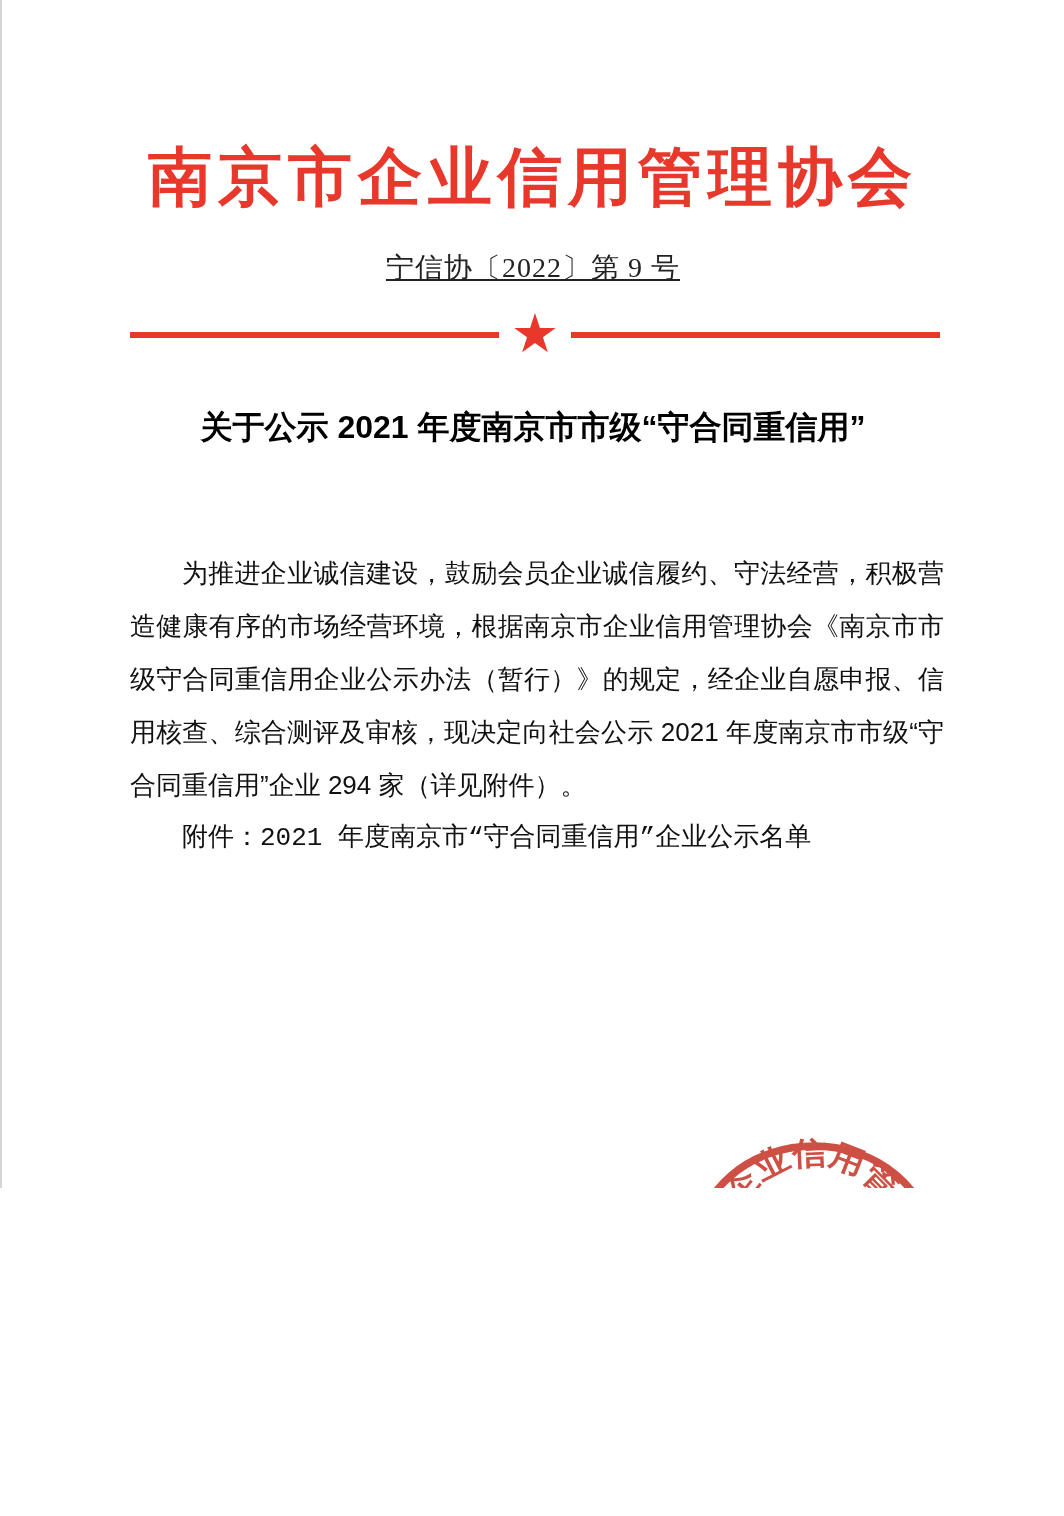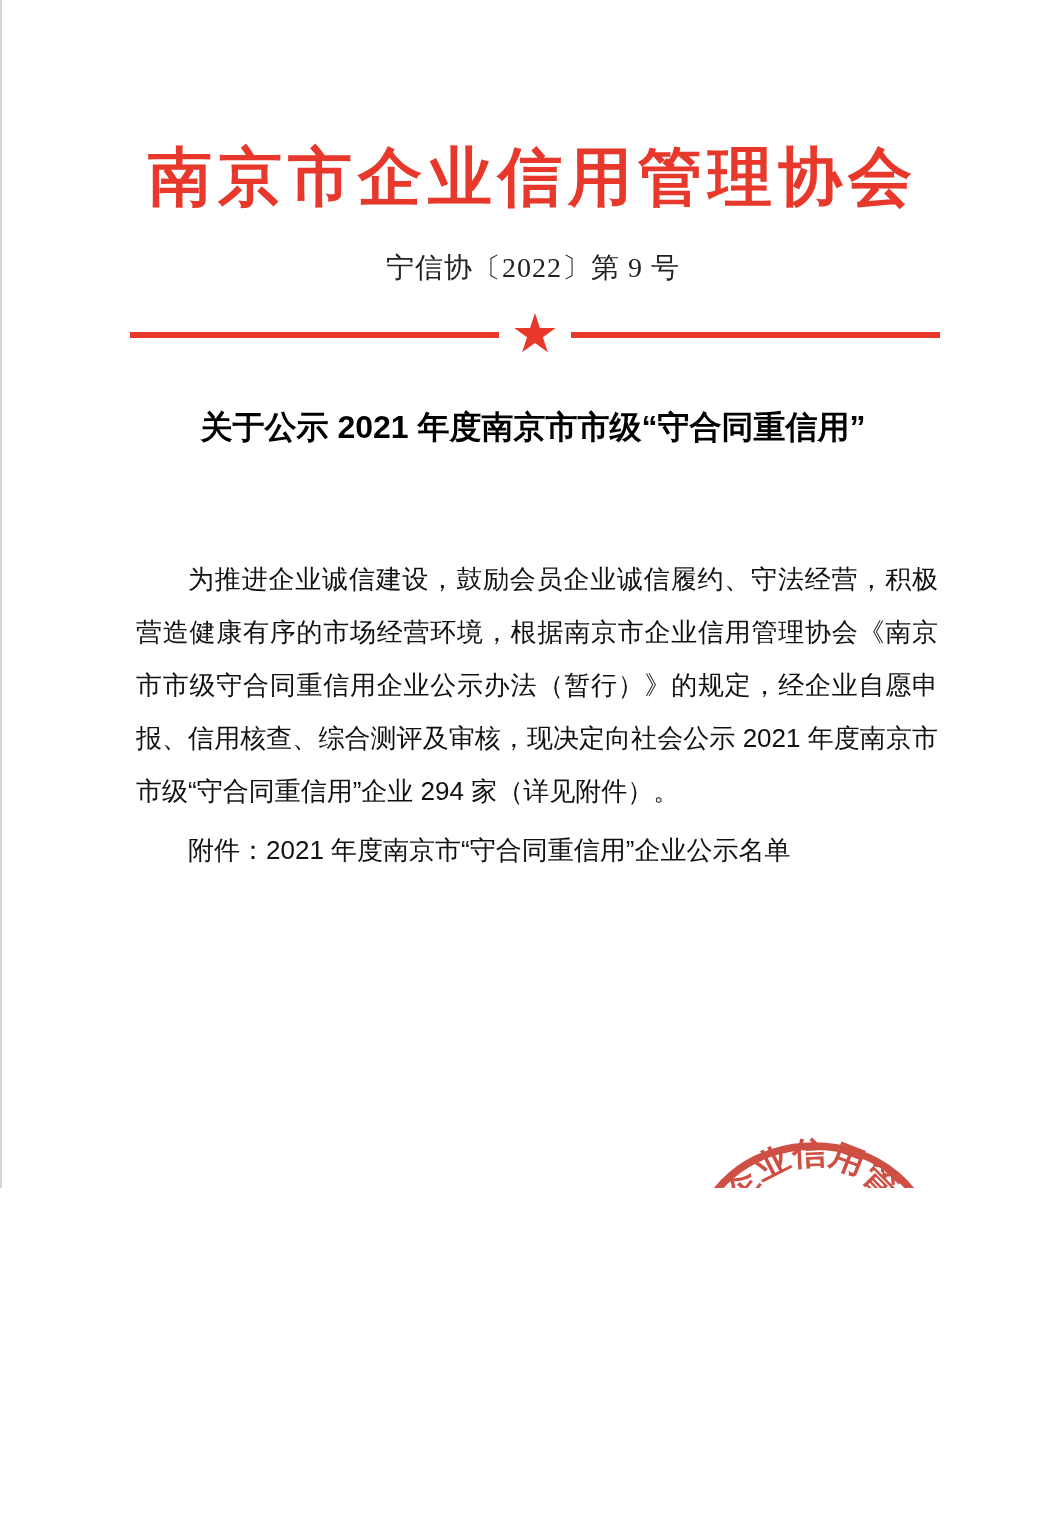--- a/index.html
+++ b/index.html
@@ -33,20 +33,21 @@
   .doc-number {
     position: absolute;
     top: 249px;
     left: 0;
     right: 0;
     text-align: center;
     font-family: "Liberation Serif", "DejaVu Serif", serif;
     font-size: 28px;
     color: #222;
     letter-spacing: 1px;
+    text-decoration: underline;
   }
   .divider {
     position: absolute;
     top: 312px;
     left: 128px;
     right: 124px;
     height: 46px;
     display: flex;
     align-items: center;
   }
@@ -78,27 +79,28 @@
     position: absolute;
     top: 547px;
     left: 128px;
     width: 814px;
     font-size: 26px;
     line-height: 53px;
     text-align: justify;
     color: #111;
   }
   .body-text p {
-    margin: 6px;
+    margin: 0;
     text-indent: 2em;
   }
   .attachment-line {
     margin-top: 44px;
     text-indent: 2em;
     font-weight: 500;
+    font-family: Liberation Mono, monospace;
   }
   .signature {
     position: absolute;
     top: 1216px;
     right: 118px;
     text-align: center;
     z-index: 2;
   }
   .signature .sig-org {
     font-size: 28px;

